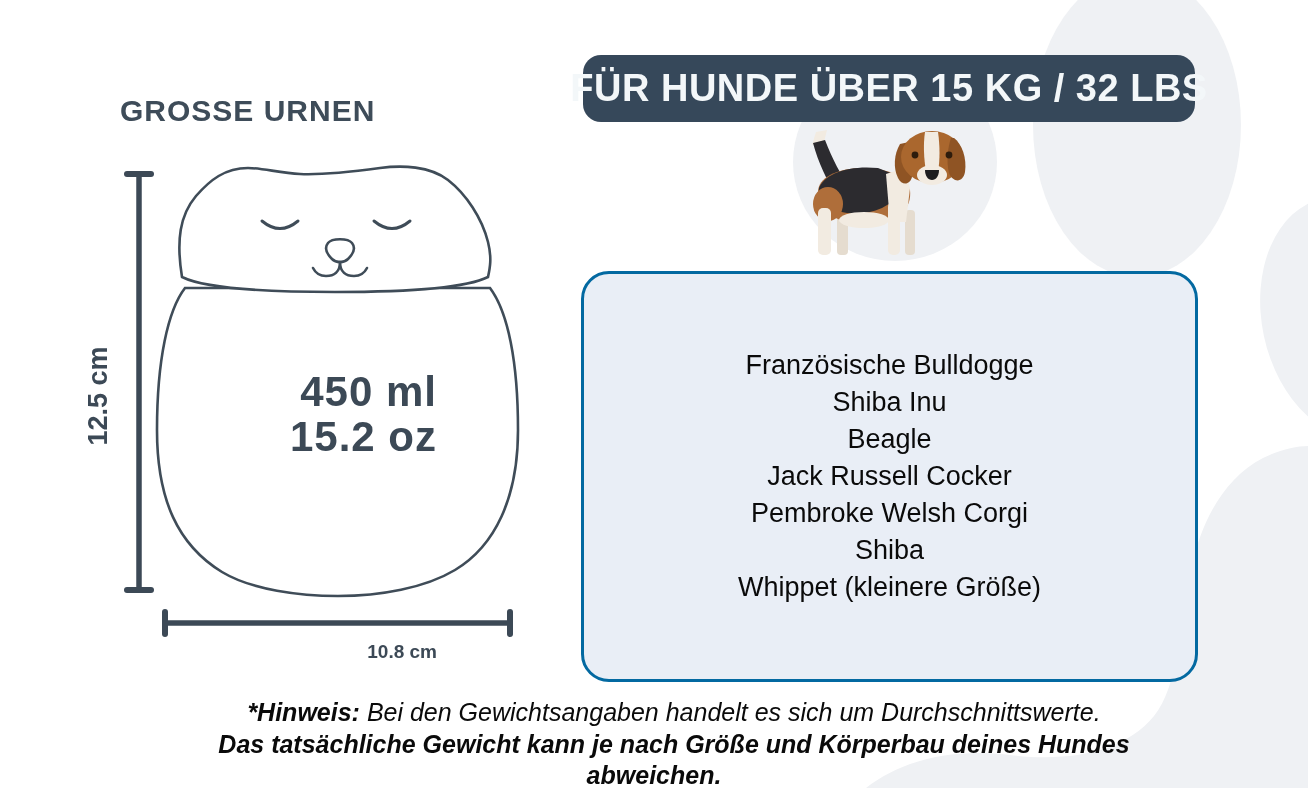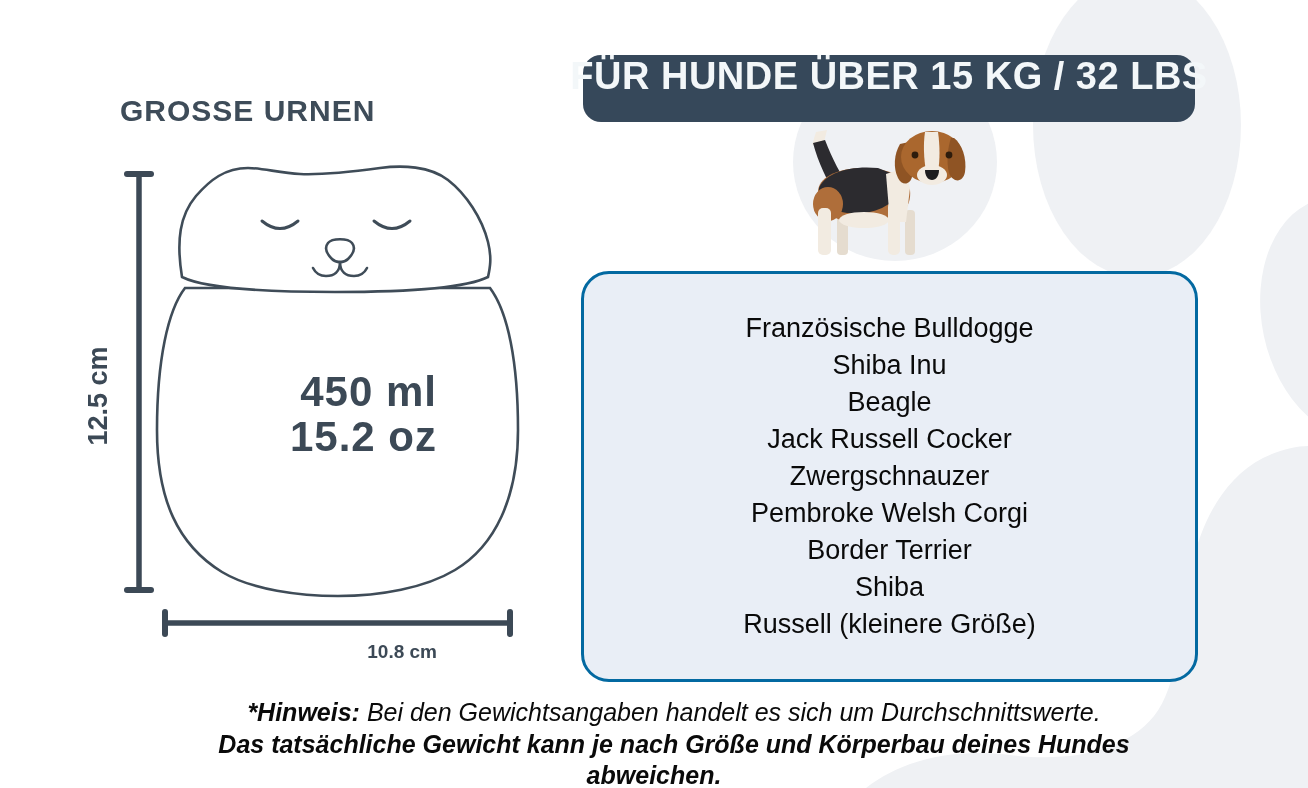--- a/index.html
+++ b/index.html
@@ -11,21 +11,21 @@
   
   #bg-svg{left:0;top:0;z-index:0;}
   
   .page-title{
     left:120px;top:94px;width:430px;
     font-size:30px;font-weight:700;letter-spacing:1px;color:#3E4C59;z-index:2;
   }
   
   .badge{
     left:583px;top:55px;width:612px;height:67px;background:#36485A;border-radius:18px;
-    display:flex;justify-content:center;z-index:2;
+    display:flex;align-items:center;justify-content:center;z-index:2;
   }
   .badge span{
     color:#F3F7F9;font-size:38px;font-weight:700;letter-spacing:.5px;white-space:nowrap;
   }
   
   #urn-svg{left:0;top:0;z-index:1;}
   
   #dog-svg{left:804px;top:128px;z-index:1;}
   
   .capacity{
@@ -139,25 +139,23 @@
     <path d="M 121,42 L 135,42 C 135,48 132,52 128,52 C 124,52 121,48 121,42 Z" fill="#1D1D1F"></path>
     <circle cx="111" cy="27" r="3.4" fill="#2E1C0C"></circle>
     <circle cx="145" cy="27" r="3.4" fill="#2E1C0C"></circle>
   </svg>
 
   <div class="abs panel">
     <div class="breed">Französische Bulldogge</div>
     <div class="breed">Shiba Inu</div>
     <div class="breed">Beagle</div>
     <div class="breed">Jack Russell Cocker</div>
-    <div class="breed">Zwergschnauzer</div>
     <div class="breed">Pembroke Welsh Corgi</div>
-    <div class="breed">Border Terrier</div>
     <div class="breed">Shiba</div>
-    <div class="breed">Russell (kleinere Größe)</div>
+    <div class="breed">Whippet (kleinere Größe)</div>
   </div>
 
   <div class="abs footnote">
     <span class="b">*Hinweis:</span>
     <span>Bei den Gewichtsangaben handelt es sich um Durchschnittswerte.</span>
     <span class="b">Das tatsächliche Gewicht kann je nach Größe und Körperbau deines Hundes abweichen.</span>
   </div>
 
 </div>
 

